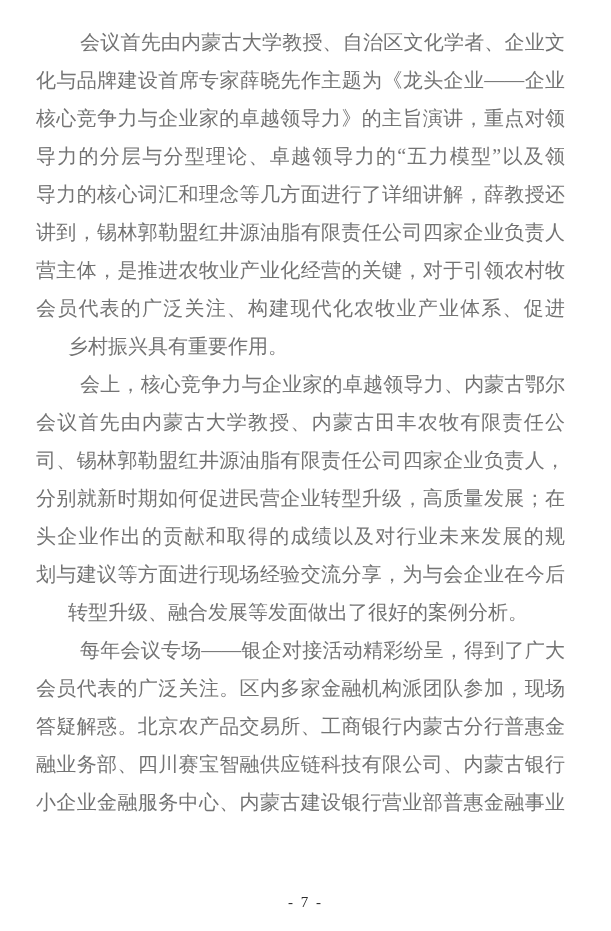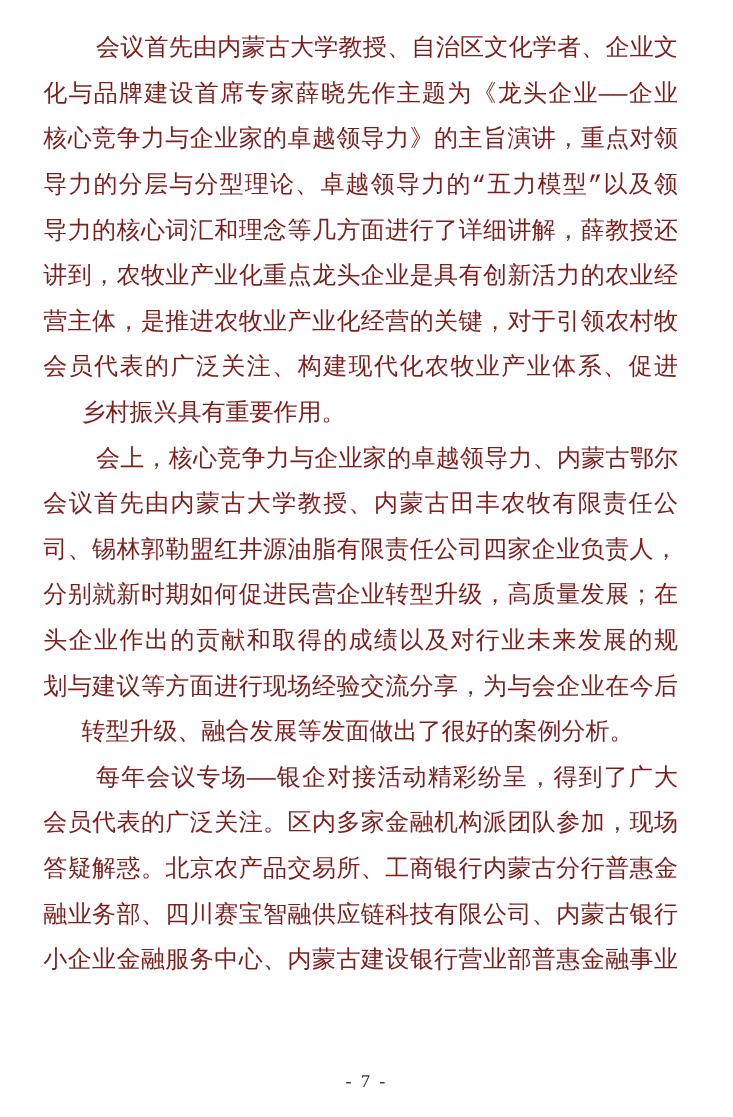--- a/index.html
+++ b/index.html
@@ -22,28 +22,27 @@
     width: 529px;
   }
   .para {
     margin: 0;
     padding: 0;
   }
   .line {
     height: 38px;
     line-height: 38px;
     font-size: 20px;
-    color: #7f1d1d;
+    color: #737373;
     text-align: justify;
     text-align-last: justify;
     text-justify: inter-ideograph;
     overflow: hidden;
     white-space: normal;
     word-break: keep-all;
-    font-family: Liberation Mono, monospace;
   }
   .line.first {
     text-indent: 2.2em;
   }
   .line.para-end {
     text-align-last: left;
     margin-left: 32px;
   }
   .page-footer {
     position: absolute;
@@ -65,21 +64,21 @@
 <div class="page">
 
   <div class="text-block">
 
     <div class="para">
       <div class="line first">会议首先由内蒙古大学教授、自治区文化学者、企业文</div>
       <div class="line">化与品牌建设首席专家薛晓先作主题为《龙头企业——企业</div>
       <div class="line">核心竞争力与企业家的卓越领导力》的主旨演讲，重点对领</div>
       <div class="line">导力的分层与分型理论、卓越领导力的“五力模型”以及领</div>
       <div class="line">导力的核心词汇和理念等几方面进行了详细讲解，薛教授还</div>
-      <div class="line">讲到，农牧业产业化重点龙头企业是具有创新活力的农业经</div>
+      <div class="line">讲到，锡林郭勒盟红井源油脂有限责任公司四家企业负责人</div>
       <div class="line">营主体，是推进农牧业产业化经营的关键，对于引领农村牧</div>
       <div class="line">会员代表的广泛关注、构建现代化农牧业产业体系、促进</div>
       <div class="line para-end">乡村振兴具有重要作用。</div>
     </div>
 
     <div class="para">
       <div class="line first">会上，核心竞争力与企业家的卓越领导力、内蒙古鄂尔</div>
       <div class="line">会议首先由内蒙古大学教授、内蒙古田丰农牧有限责任公</div>
       <div class="line">司、锡林郭勒盟红井源油脂有限责任公司四家企业负责人，</div>
       <div class="line">分别就新时期如何促进民营企业转型升级，高质量发展；在</div>

